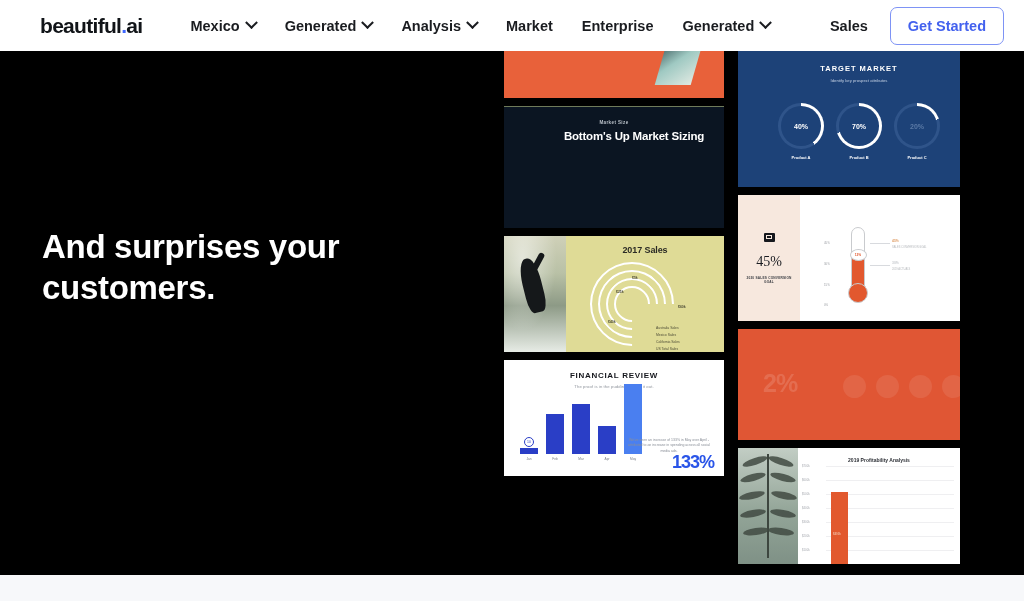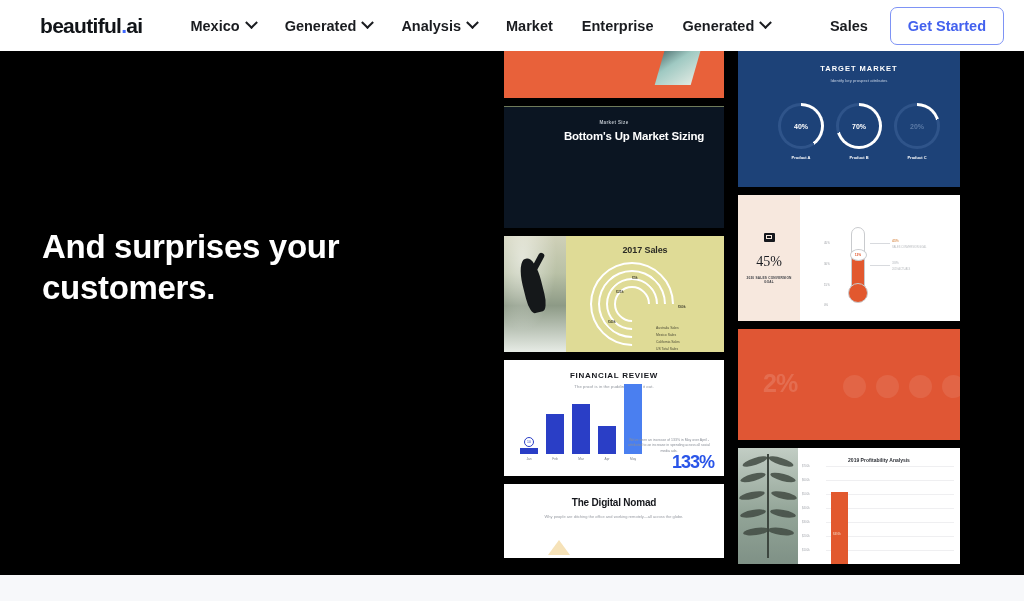--- a/index.html
+++ b/index.html
@@ -429,25 +429,20 @@
         <div class="bcol">
           <div class="bar light" style="height:70px;"></div>
           <div class="blbl">May</div>
         </div>
       </div>
 
       <div class="big">133%</div>
       <div class="note">We've seen an increase of 133% in May over April - attributed to an increase in spending across all social media ads.</div>
     </div>
 
-    <div class="slide s-nomad">
-      <div class="ttl">The Digital Nomad</div>
-      <div class="sub">Why people are ditching the office and working remotely—all across the globe.</div>
-      <div class="tri"></div>
-    </div>
   </div>
 
   <div class="col col-right">
 
     <div class="slide s-target">
       <div class="ttl">TARGET MARKET</div>
       <div class="sub">Identify key prospect attributes</div>
       <div class="rings">
         <div class="ring-wrap">
           <div class="ring" style="background:conic-gradient(#ffffff 0% 40%, #2f548a 40% 100%);">

